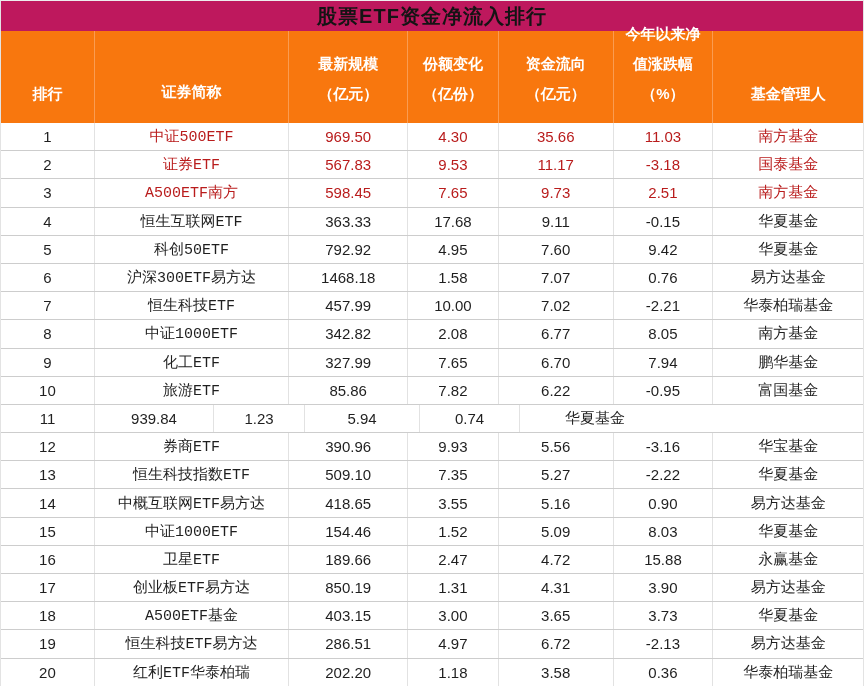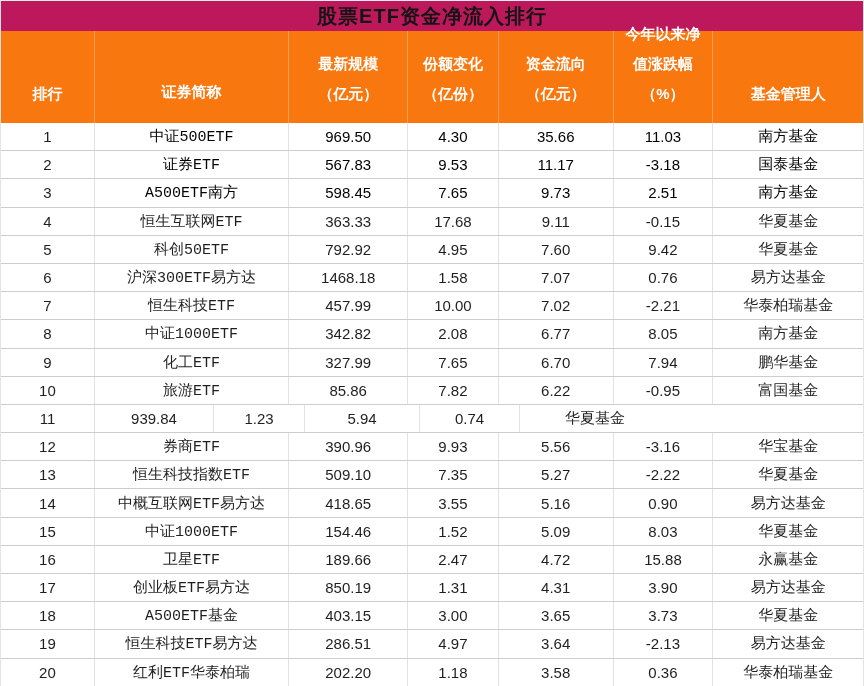--- a/index.html
+++ b/index.html
@@ -49,21 +49,21 @@
   .td + .td { border-left: 1px solid #e2e2e2; }
   
   .col-rank         { width: 93px;  }
   .col-name         { width: 195px; font-family: Liberation Mono, monospace; }
   .col-scale        { width: 119px; }
   .col-share_change { width: 91px;  }
   .col-flow         { width: 115px; }
   .col-ytd          { width: 100px; }
   .col-manager      { width: 151px; }
   
-  .tr.hl .td { color: #000000; }
+  .tr.hl .td { color: #b91c1c; }
   .tr.hl .td.col-rank { color: #1f1f1f; }
 </style>
 </head>
 <body>
 
 <div class="page">
 
   <div class="title-bar">
     <div class="title">股票ETF资金净流入排行</div>
   </div>
@@ -243,21 +243,21 @@
         <div class="td col-share_change">3.00</div>
         <div class="td col-flow">3.65</div>
         <div class="td col-ytd">3.73</div>
         <div class="td col-manager">华夏基金</div>
       </div>
       <div class="tr">
         <div class="td col-rank">19</div>
         <div class="td col-name">恒生科技ETF易方达</div>
         <div class="td col-scale">286.51</div>
         <div class="td col-share_change">4.97</div>
-        <div class="td col-flow">3.64</div>
+        <div class="td col-flow">6.72</div>
         <div class="td col-ytd">-2.13</div>
         <div class="td col-manager">易方达基金</div>
       </div>
       <div class="tr">
         <div class="td col-rank">20</div>
         <div class="td col-name">红利ETF华泰柏瑞</div>
         <div class="td col-scale">202.20</div>
         <div class="td col-share_change">1.18</div>
         <div class="td col-flow">3.58</div>
         <div class="td col-ytd">0.36</div>

